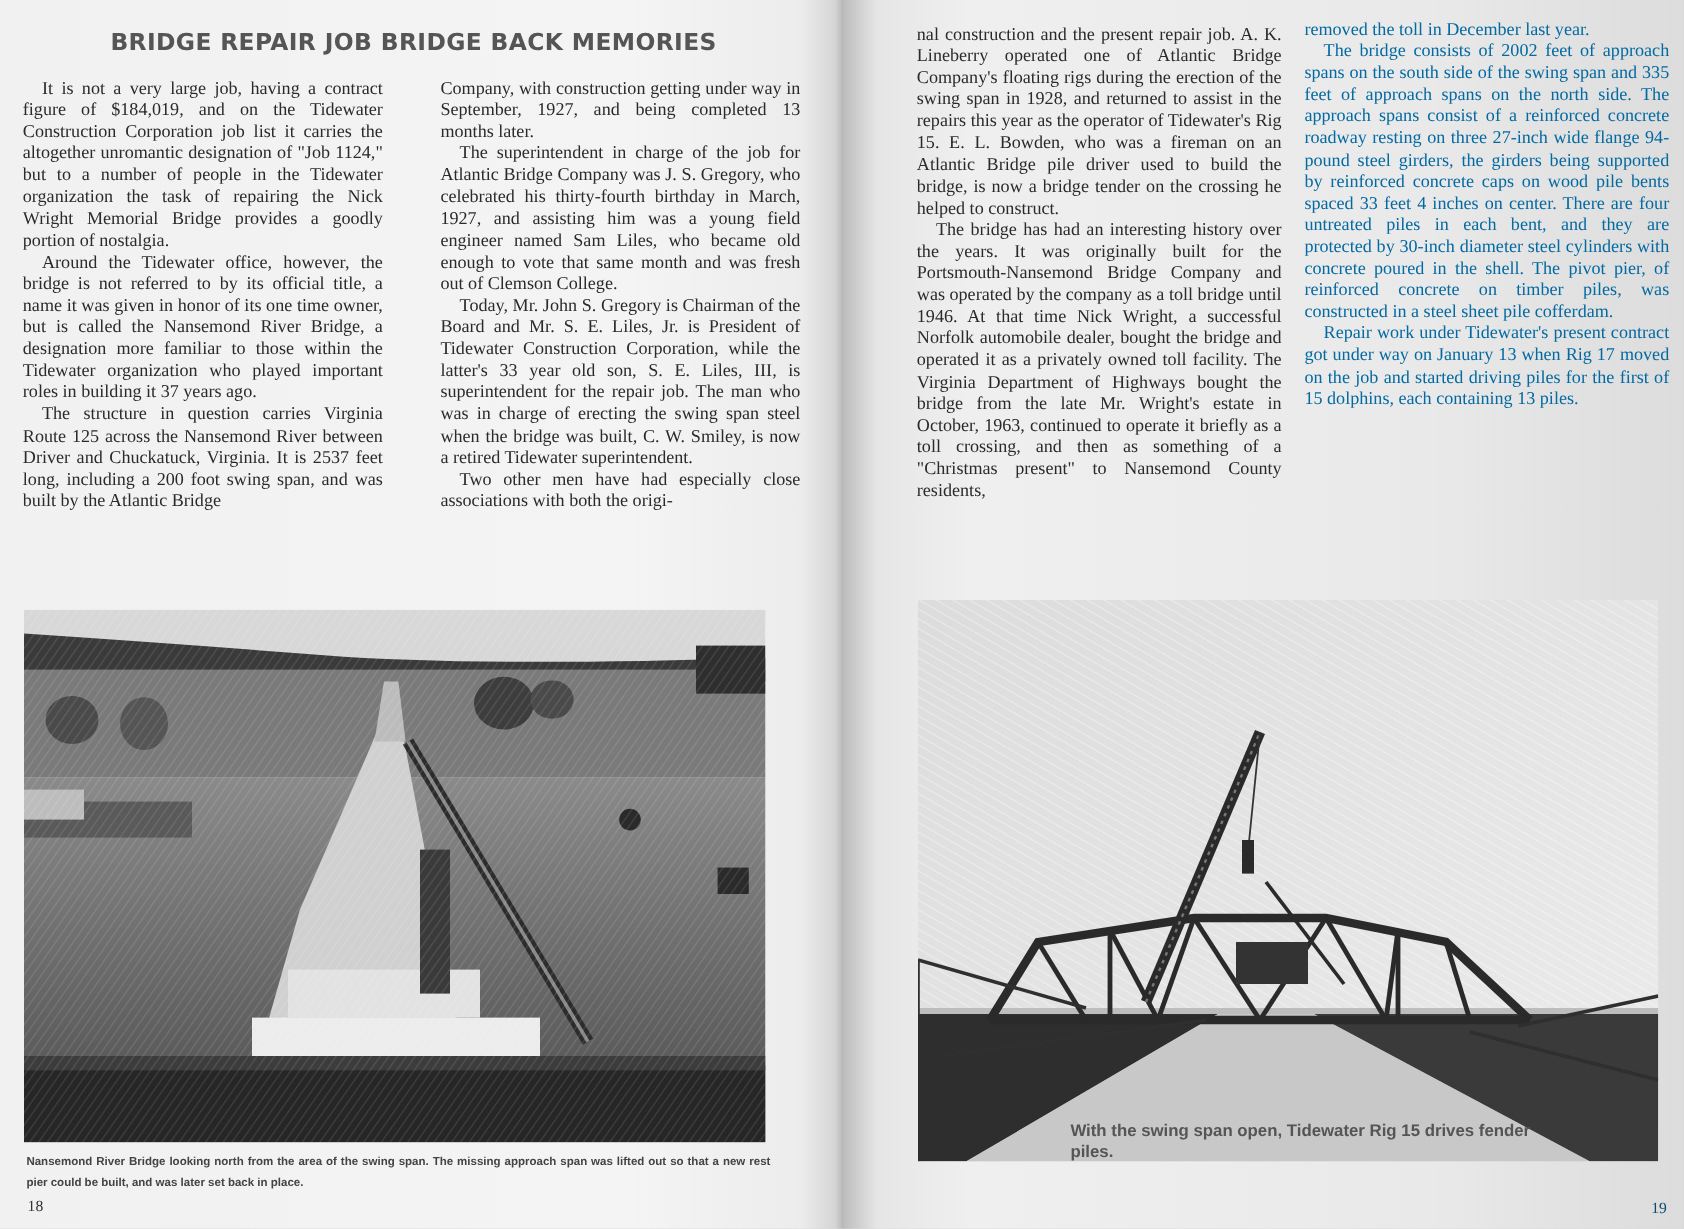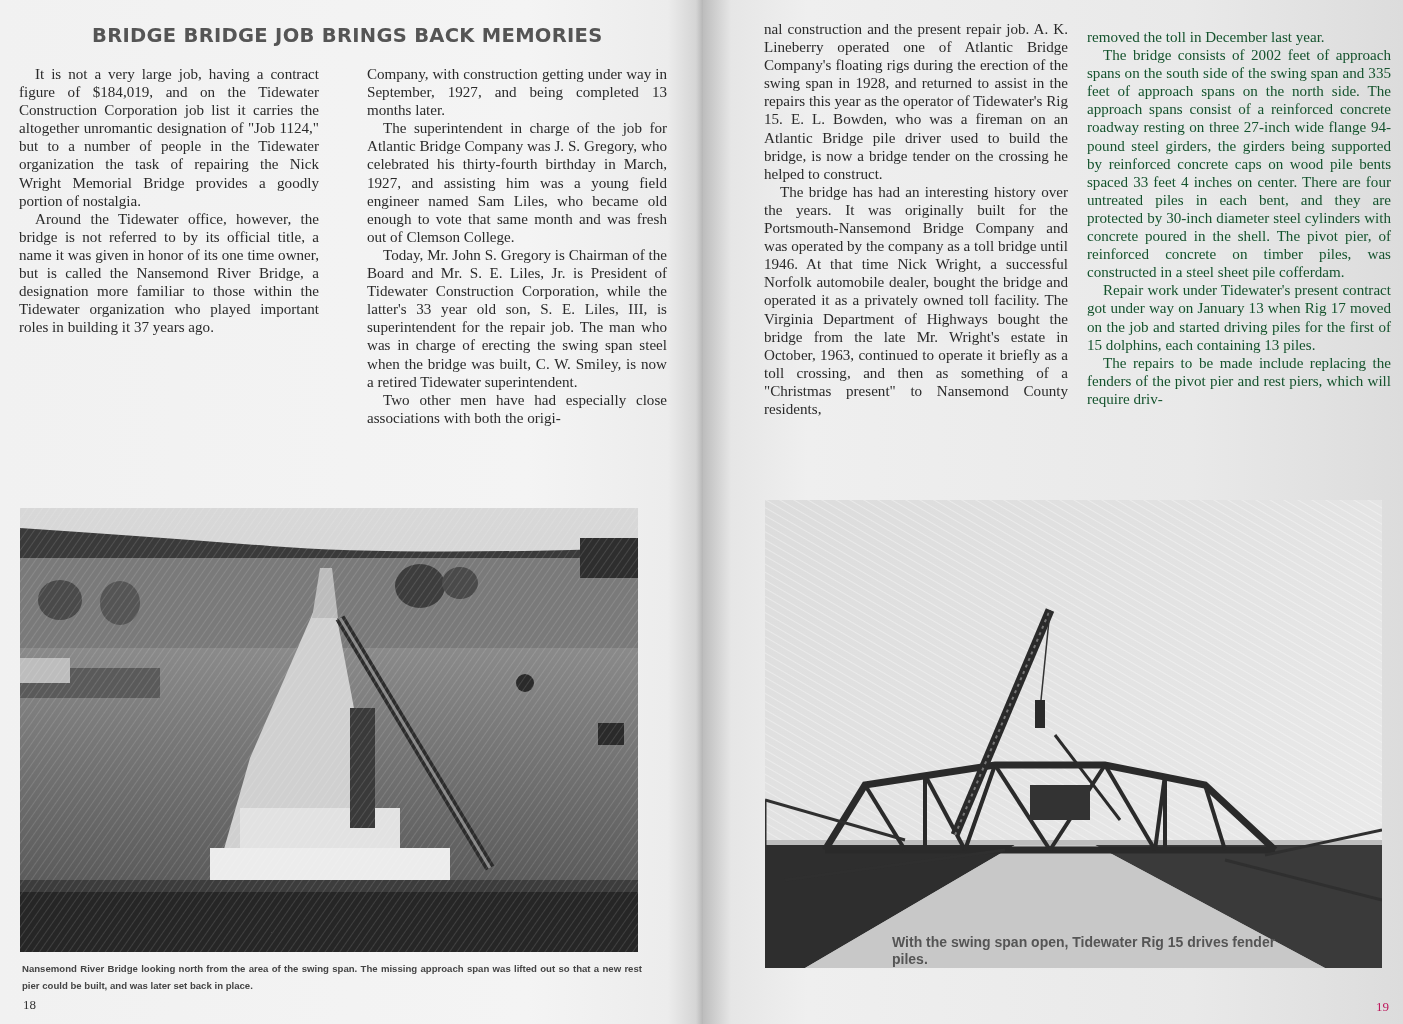--- a/index.html
+++ b/index.html
@@ -33,48 +33,49 @@
   .col {
     position: absolute;
     font-size: 15.1px; line-height: 18.1px;
     text-align: justify; hyphens: none;
   }
   .col p { margin: 0; text-indent: 16px; }
   .col p.cont { text-indent: 0; }
   .col1 { left: 19px;  top: 65px; width: 300px; }
   .col2 { left: 339px; top: 65px; width: 300px; margin-left: 28px; }
   .col3 { left: 764px; top: 20px; width: 304px; }
-  .col4 { left: 1087px; top: 28px; width: 304px; color: #14532d; }
+  .col4 { left: 1087px; top: 16px; width: 304px; color: #0369a1; }
   .photo { position: absolute; overflow: hidden; }
   .photo1 { left: 20px; top: 508px; width: 618px; height: 444px; }
   .photo2 { left: 765px; top: 500px; width: 617px; height: 468px; }
   .photo svg { display: block; width: 100%; height: 100%; }
   .caption {
     position: absolute;
     font-family: Liberation Sans, sans-serif;
     font-weight: bold; font-size: 9.6px; line-height: 17px; color: #444;
   }
   .caption1 { left: 22px; top: 960px; width: 620px; text-align: justify; }
   .caption2 { left: 892px; top: 934px; width: 400px; color: #555; font-size: 14px; }
   .folio {
     position: absolute;
     font-size: 13px; color: #333;
   }
   .folio-left { left: 23px; top: 997px; text-align: right; }
-  .folio-right { left: 1376px; top: 999px; color: #be185d; }
+  .folio-right { left: 1376px; top: 999px; color: #0c4a6e; }
 </style>
 </head>
 <body>
 
 <div class="page page-left">
-  <div class="headline">BRIDGE BRIDGE JOB BRINGS BACK MEMORIES</div>
+  <div class="headline">BRIDGE REPAIR JOB BRIDGE BACK MEMORIES</div>
 
   <div class="col col1">
     <p>It is not a very large job, having a contract figure of $184,019, and on the Tidewater Construction Corporation job list it carries the altogether unromantic designation of "Job 1124," but to a number of people in the Tidewater organization the task of repairing the Nick Wright Memorial Bridge provides a goodly portion of nostalgia.</p>
     <p>Around the Tidewater office, however, the bridge is not referred to by its official title, a name it was given in honor of its one time owner, but is called the Nansemond River Bridge, a designation more familiar to those within the Tidewater organization who played important roles in building it 37 years ago.</p>
+    <p>The structure in question carries Virginia Route 125 across the Nansemond River between Driver and Chuckatuck, Virginia. It is 2537 feet long, including a 200 foot swing span, and was built by the Atlantic Bridge</p>
   </div>
 
   <div class="col col2">
     <p class="cont">Company, with construction getting under way in September, 1927, and being completed 13 months later.</p>
     <p>The superintendent in charge of the job for Atlantic Bridge Company was J. S. Gregory, who celebrated his thirty-fourth birthday in March, 1927, and assisting him was a young field engineer named Sam Liles, who became old enough to vote that same month and was fresh out of Clemson College.</p>
     <p>Today, Mr. John S. Gregory is Chairman of the Board and Mr. S. E. Liles, Jr. is President of Tidewater Construction Corporation, while the latter's 33 year old son, S. E. Liles, III, is superintendent for the repair job. The man who was in charge of erecting the swing span steel when the bridge was built, C. W. Smiley, is now a retired Tidewater superintendent.</p>
     <p>Two other men have had especially close associations with both the origi-</p>
   </div>
 
   <div class="photo photo1">
@@ -128,21 +129,20 @@
 
 <div class="col col3">
   <p class="cont">nal construction and the present repair job. A. K. Lineberry operated one of Atlantic Bridge Company's floating rigs during the erection of the swing span in 1928, and returned to assist in the repairs this year as the operator of Tidewater's Rig 15. E. L. Bowden, who was a fireman on an Atlantic Bridge pile driver used to build the bridge, is now a bridge tender on the crossing he helped to construct.</p>
   <p>The bridge has had an interesting history over the years. It was originally built for the Portsmouth-Nansemond Bridge Company and was operated by the company as a toll bridge until 1946. At that time Nick Wright, a successful Norfolk automobile dealer, bought the bridge and operated it as a privately owned toll facility. The Virginia Department of Highways bought the bridge from the late Mr. Wright's estate in October, 1963, continued to operate it briefly as a toll crossing, and then as something of a "Christmas present" to Nansemond County residents,</p>
 </div>
 
 <div class="col col4">
   <p class="cont">removed the toll in December last year.</p>
   <p>The bridge consists of 2002 feet of approach spans on the south side of the swing span and 335 feet of approach spans on the north side. The approach spans consist of a reinforced concrete roadway resting on three 27-inch wide flange 94-pound steel girders, the girders being supported by reinforced concrete caps on wood pile bents spaced 33 feet 4 inches on center. There are four untreated piles in each bent, and they are protected by 30-inch diameter steel cylinders with concrete poured in the shell. The pivot pier, of reinforced concrete on timber piles, was constructed in a steel sheet pile cofferdam.</p>
   <p>Repair work under Tidewater's present contract got under way on January 13 when Rig 17 moved on the job and started driving piles for the first of 15 dolphins, each containing 13 piles.</p>
-  <p>The repairs to be made include replacing the fenders of the pivot pier and rest piers, which will require driv-</p>
 </div>
 
 <div class="photo photo2">
   <svg viewBox="0 0 617 468" preserveAspectRatio="none">
     <defs>
       <linearGradient id="sky2" x1="0" y1="0" x2="1" y2="1">
         <stop offset="0" stop-color="#dcdcdc"></stop>
           <stop offset="1" stop-color="#ececec"></stop>
       </linearGradient>
       <pattern id="screen2" width="7" height="7" patternUnits="userSpaceOnUse" patternTransform="rotate(-60)">

